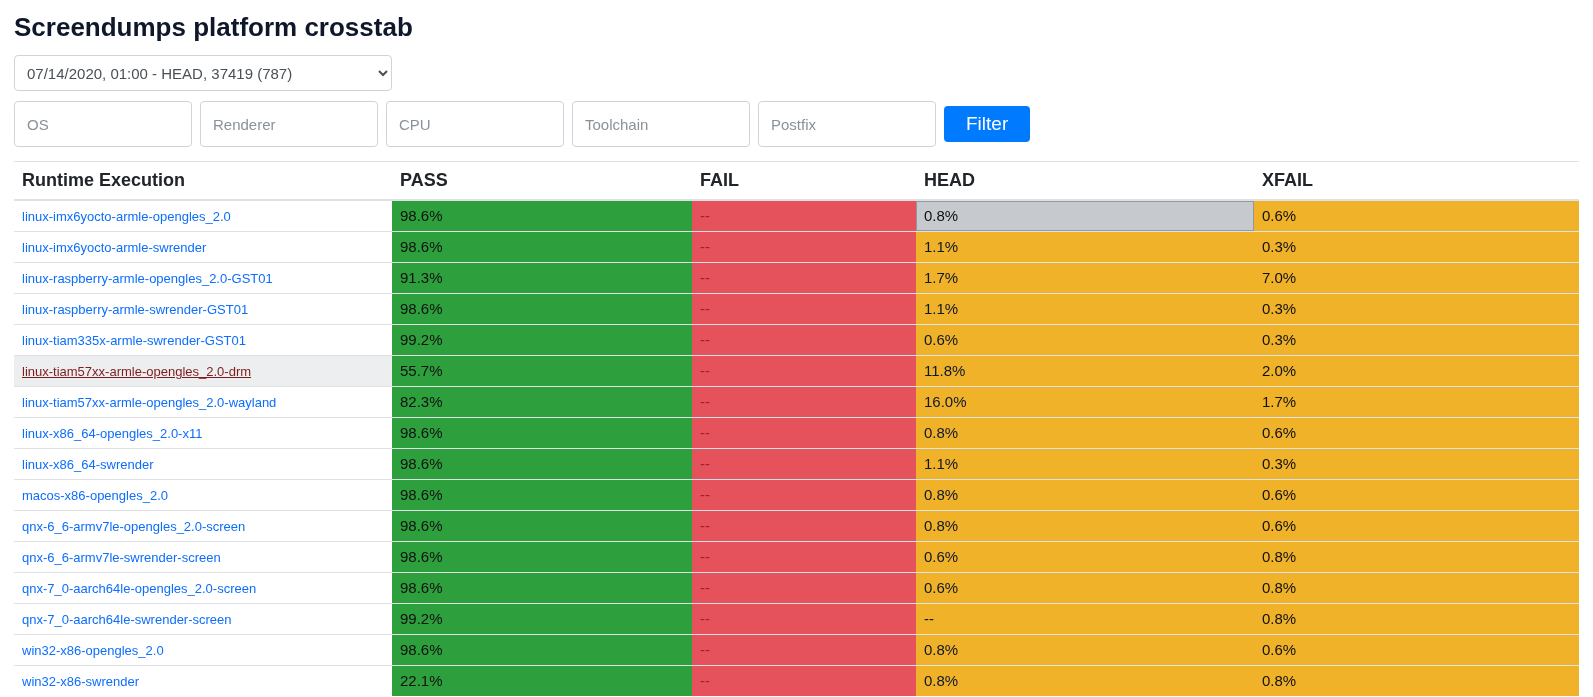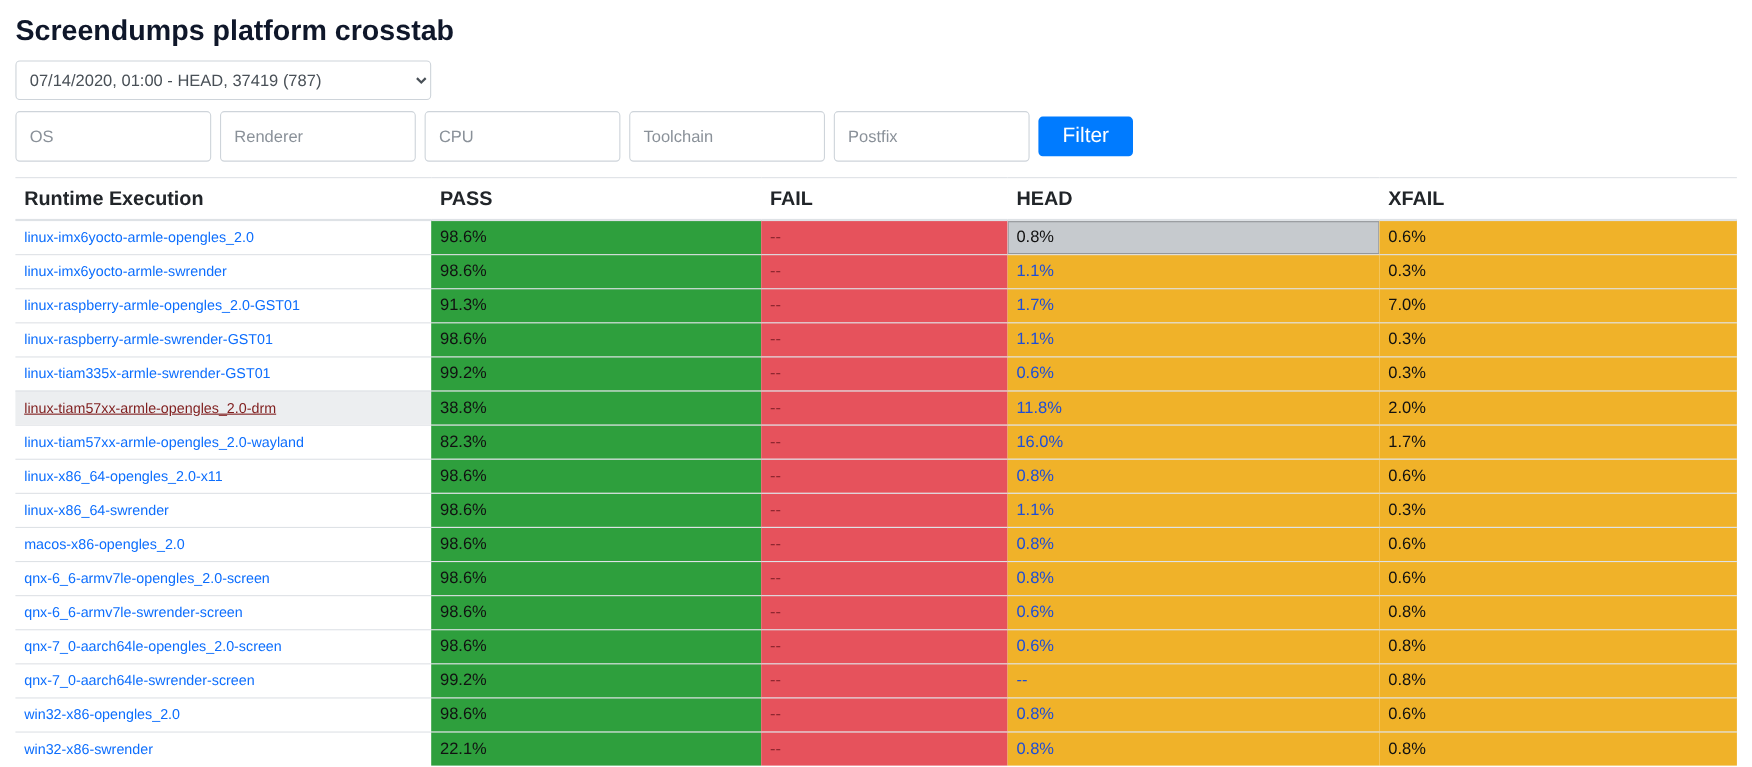--- a/index.html
+++ b/index.html
@@ -83,21 +83,21 @@
     color: #0d6efd;
     text-decoration: none;
     font-size: 13px;
     margin-top: 32px;
   }
   tr.hovered td.name-cell { background: #eceef0; }
   tr.hovered td.name-cell a { color: #7f1d1d; text-decoration: underline; }
 
   td.pass-cell  { background: #2e9f3d; color: #111; }
   td.fail-cell  { background: #e6525c; color: #8f2730; }
-  td.xpass-cell { background: #f0b229; color: #1d4ed8; }
+  td.xpass-cell { background: #f0b229; color: #0f172a; }
   td.xfail-cell { background: #f0b229; color: #111; }
 
   
   td.sel-highlight {
     box-shadow: inset 0 0 0 1px rgba(0,0,0,0.25);
     background: #c6cace !important;
     color: #111 !important;
   }
 
   
@@ -175,21 +175,21 @@
       </tr>
       <tr>
         <td class="name-cell"><a href="#">linux-tiam335x-armle-swrender-GST01</a></td>
         <td class="pass-cell">99.2%</td>
         <td class="fail-cell">--</td>
         <td class="xpass-cell">0.6%</td>
         <td class="xfail-cell">0.3%</td>
       </tr>
       <tr class="hovered">
         <td class="name-cell"><a href="#">linux-tiam57xx-armle-opengles_2.0-drm</a></td>
-        <td class="pass-cell">38.8%</td>
+        <td class="pass-cell">55.7%</td>
         <td class="fail-cell">--</td>
         <td class="xpass-cell">11.8%</td>
         <td class="xfail-cell">2.0%</td>
       </tr>
       <tr>
         <td class="name-cell"><a href="#">linux-tiam57xx-armle-opengles_2.0-wayland</a></td>
         <td class="pass-cell">82.3%</td>
         <td class="fail-cell">--</td>
         <td class="xpass-cell">16.0%</td>
         <td class="xfail-cell">1.7%</td>

